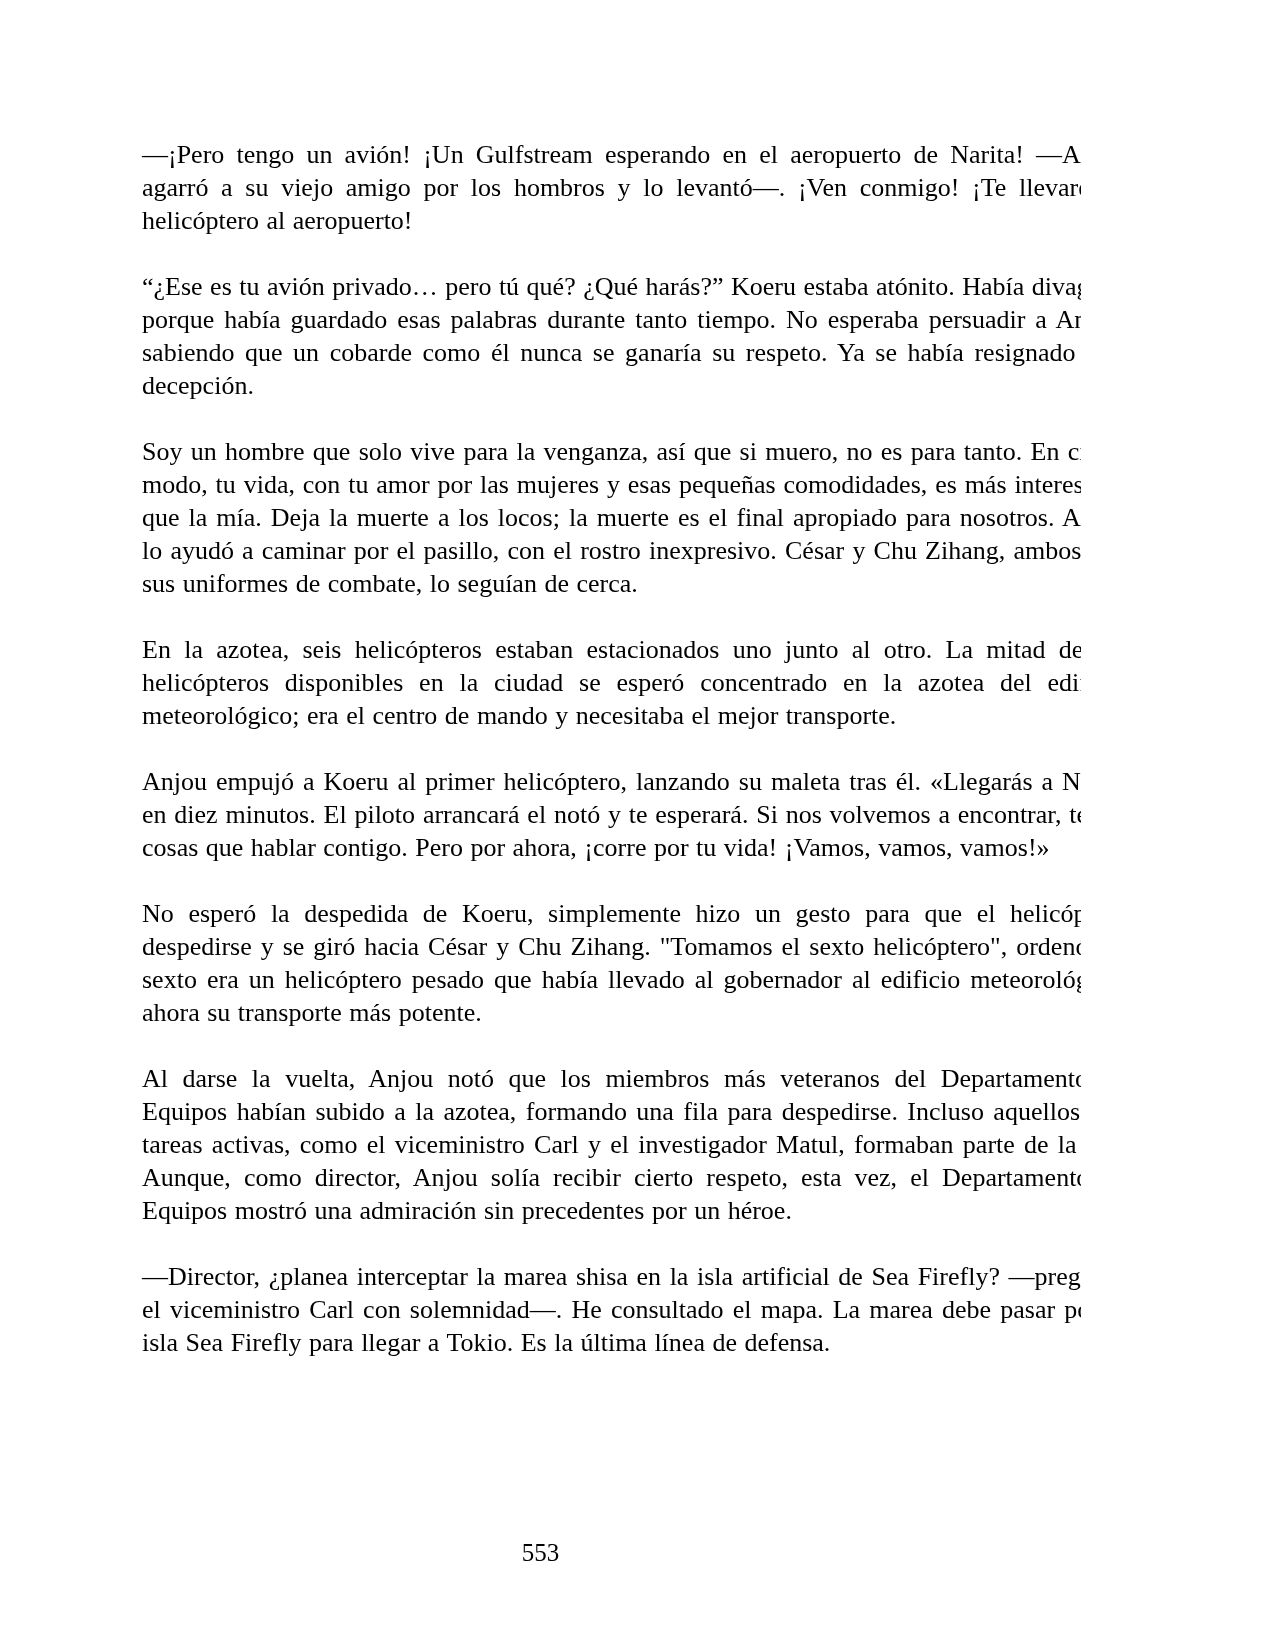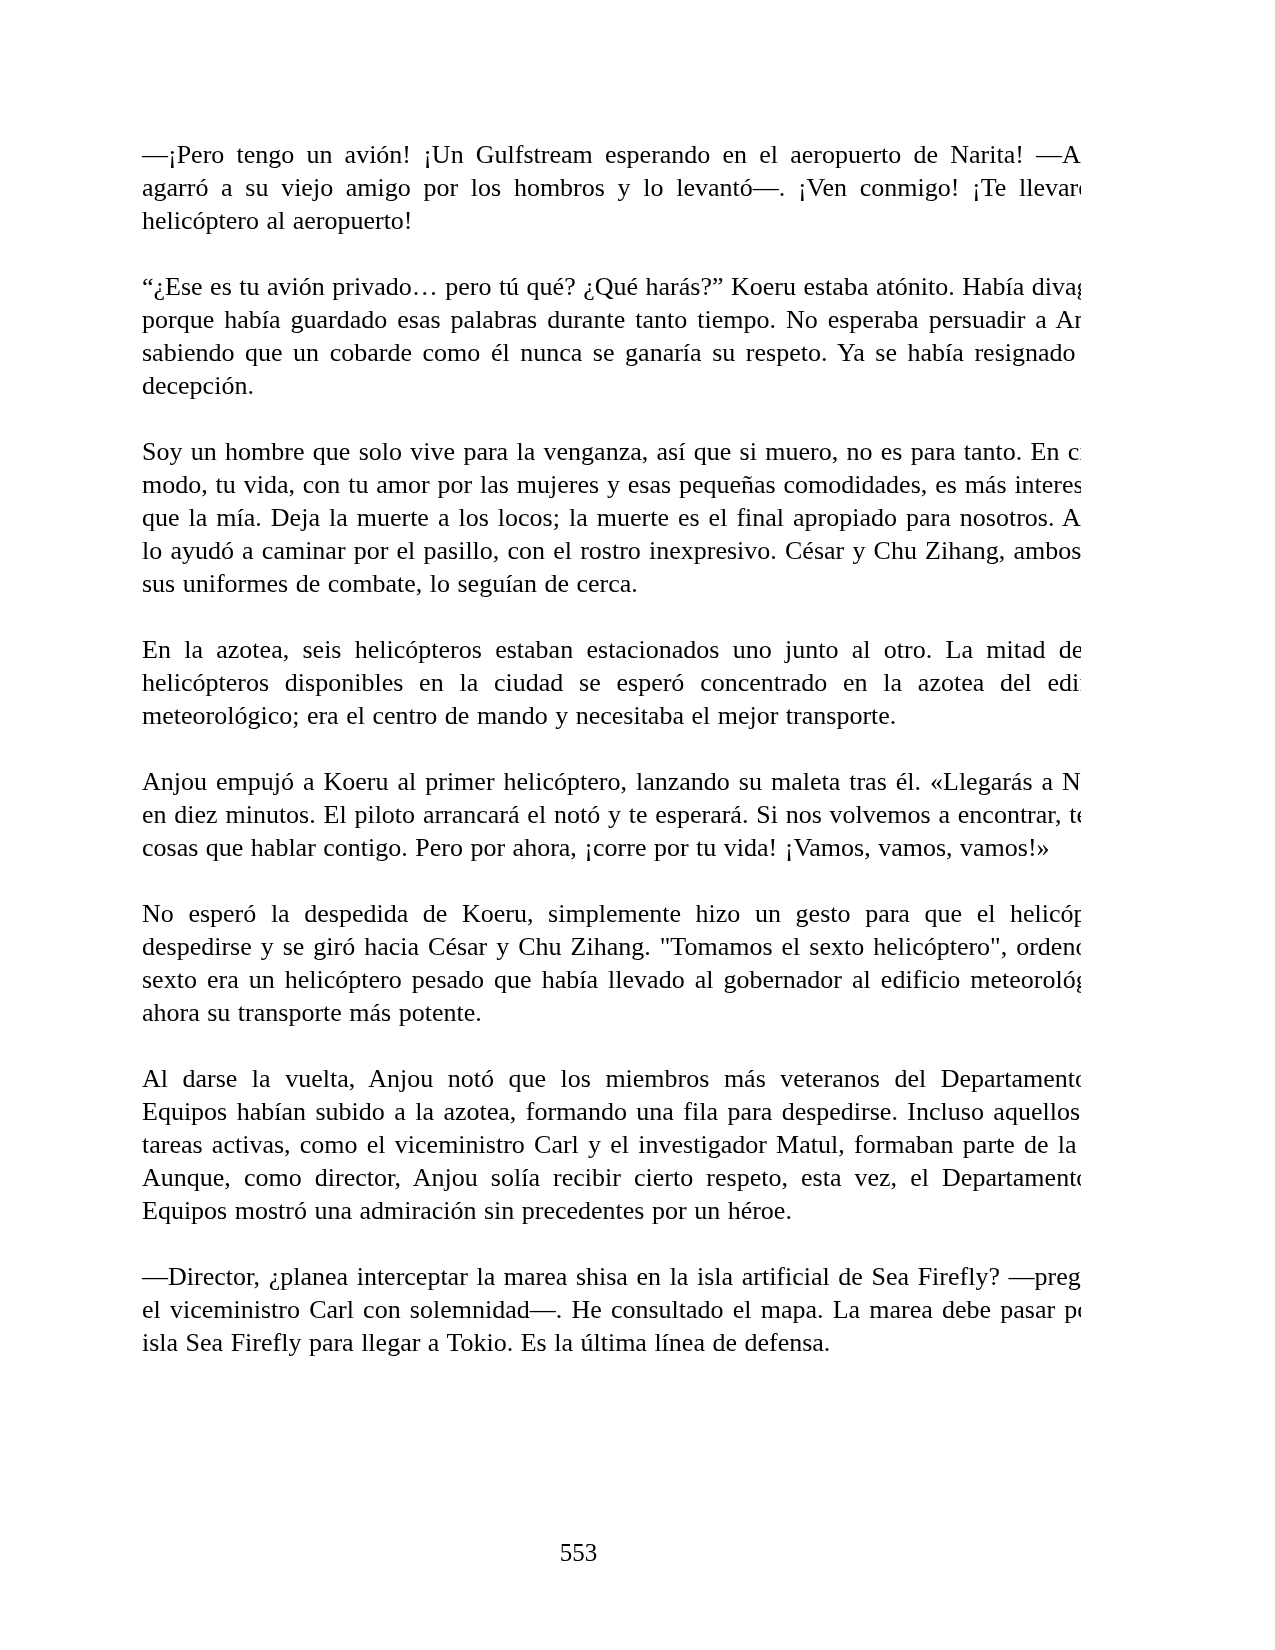--- a/index.html
+++ b/index.html
@@ -32,21 +32,20 @@
       word-spacing: 1px;
     }
     .page-number {
       position: absolute;
       top: 1538px;
       left: 0;
       width: 100%;
       text-align: center;
       font-size: 25px;
       line-height: 30px;
-      margin-left: 38px;
     }
   </style>
 </head>
 <body>
 
 <div class="page">
   <div class="text-block">
     <p>—¡Pero tengo un avión! ¡Un Gulfstream esperando en el aeropuerto de Narita! —Anjou agarró a su viejo amigo por los hombros y lo levantó—. ¡Ven conmigo! ¡Te llevaré en helicóptero al aeropuerto!</p>
     <p>“¿Ese es tu avión privado… pero tú qué? ¿Qué harás?” Koeru estaba atónito. Había divagado porque había guardado esas palabras durante tanto tiempo. No esperaba persuadir a Anjou, sabiendo que un cobarde como él nunca se ganaría su respeto. Ya se había resignado a la decepción.</p>
     <p>Soy un hombre que solo vive para la venganza, así que si muero, no es para tanto. En cierto modo, tu vida, con tu amor por las mujeres y esas pequeñas comodidades, es más interesante que la mía. Deja la muerte a los locos; la muerte es el final apropiado para nosotros. Anjou lo ayudó a caminar por el pasillo, con el rostro inexpresivo. César y Chu Zihang, ambos con sus uniformes de combate, lo seguían de cerca.</p>

